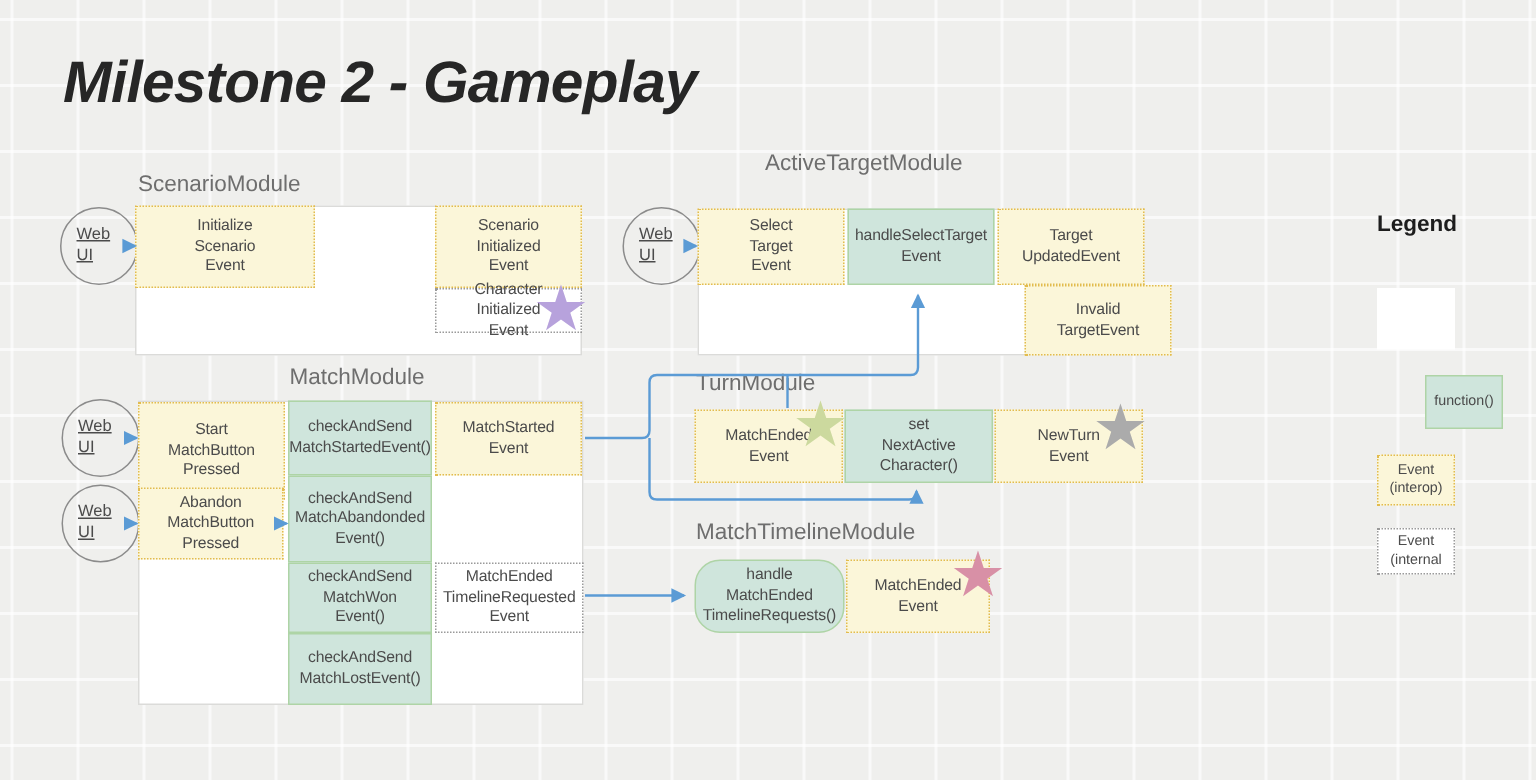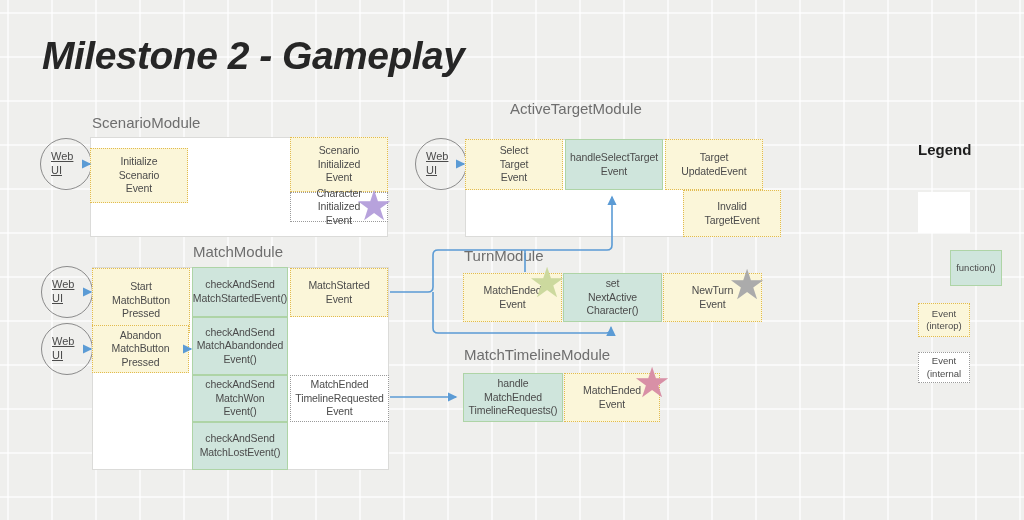--- a/index.html
+++ b/index.html
@@ -96,21 +96,21 @@
   <div class="actor a2">
       <span>Web UI</span>
     </div>
   <div class="actor a3">
       <span>Web UI</span>
     </div>
   <div class="actor a4">
       <span>Web UI</span>
     </div>
 
-  <div class="cell interop" style="left:90px;top:148px;width:98px;height:55px;">Initialize
+  <div class="cell interop" style="left:90px;top:137px;width:120px;height:55px;">Initialize
 Scenario
 Event</div>
   <div class="cell interop" style="left:290px;top:137px;width:98px;height:55px;">Scenario
 Initialized
 Event</div>
   <div class="cell internal" style="left:290px;top:192px;width:98px;height:30px;">Character
 Initialized
 Event</div>
 
   <div class="cell interop" style="left:465px;top:139px;width:98px;height:51px;">Select
@@ -146,21 +146,21 @@
 MatchLostEvent()</div>
 
   <div class="cell interop" style="left:463px;top:273px;width:99px;height:49px;">MatchEnded
 Event</div>
   <div class="cell fn" style="left:563px;top:273px;width:99px;height:49px;">set
 NextActive
 Character()</div>
   <div class="cell interop" style="left:663px;top:273px;width:99px;height:49px;">NewTurn
 Event</div>
 
-  <div class="cell fn" style="left:463px;top:373px;width:100px;height:49px;">handle
+  <div class="cell fn" style="left:463px;top:373px;width:100px;height:49px;border-radius:17px;">handle
 MatchEnded
 TimelineRequests()</div>
   <div class="cell interop" style="left:564px;top:373px;width:96px;height:49px;">MatchEnded
 Event</div>
 
   <span class="star star-purple">★</span>
   <span class="star star-green">★</span>
   <span class="star star-gray">★</span>
   <span class="star star-pink">★</span>
 

